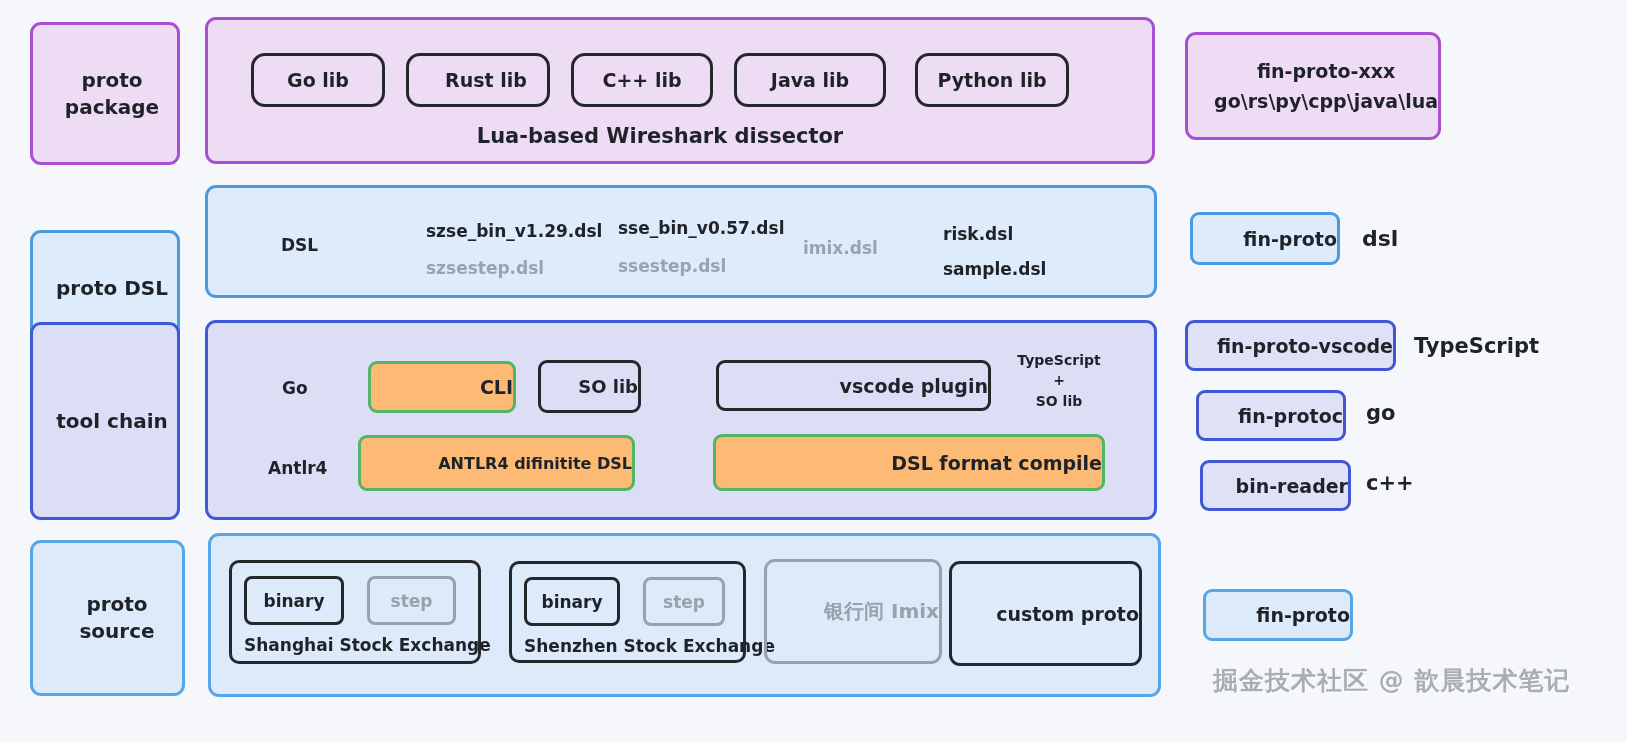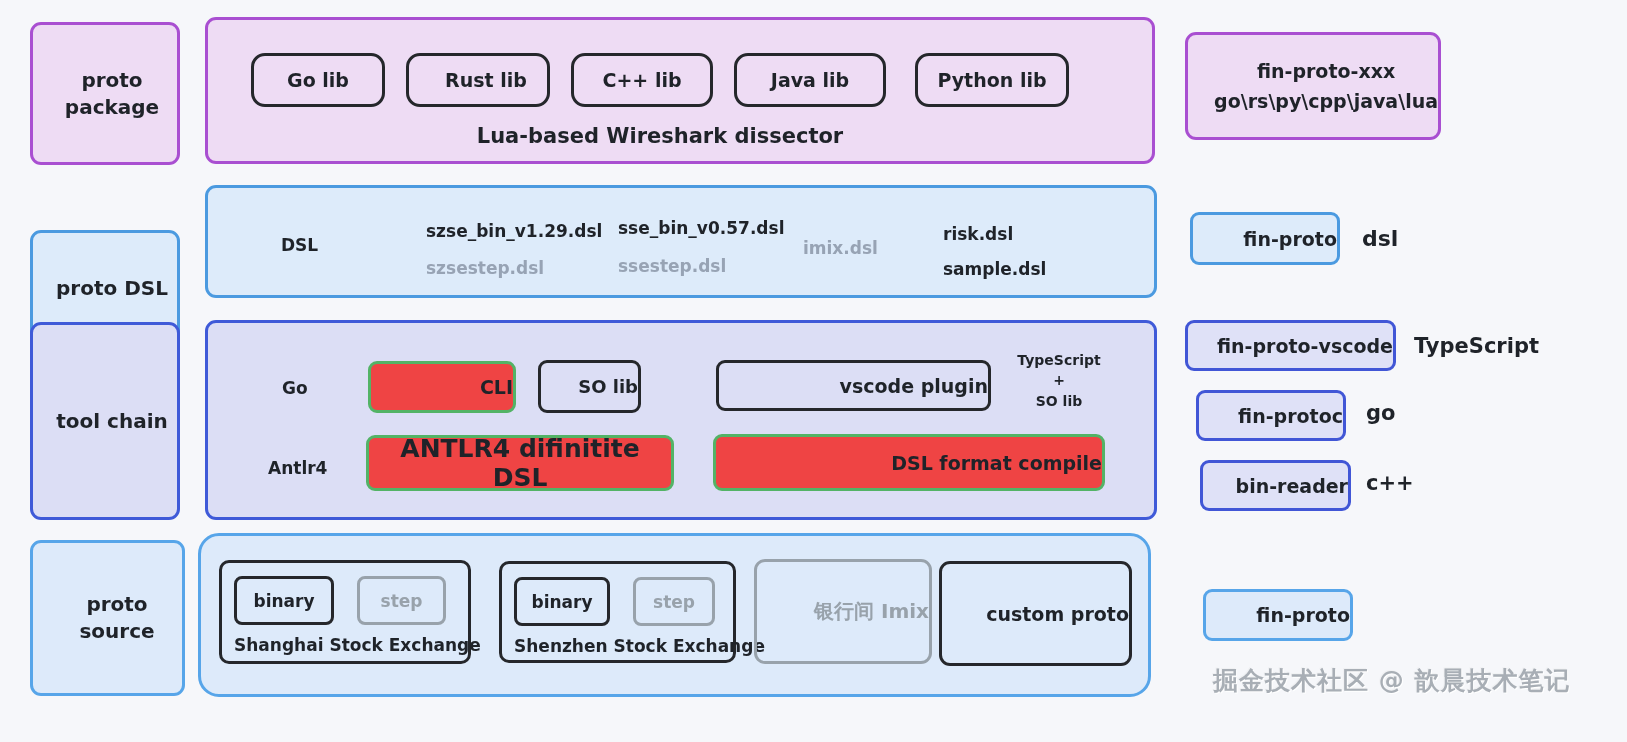--- a/index.html
+++ b/index.html
@@ -8,21 +8,21 @@
   .canvas { position: relative; width: 1627px; height: 742px; background: #f6f7fa; overflow: hidden; }
   .abs { position: absolute; }
   .box { position: absolute; border-radius: 11px; }
   .center { display: flex; align-items: center; justify-content: flex-end; text-align: center; }
 
   
   .purple { border: 3.5px solid #a94fd1; background: #eedcf4; }
   .blue   { border: 3.5px solid #4b9ae0; background: #ddebfa; }
   .indigo { border: 3.5px solid #3f5ad8; background: #dcdef5; }
   .sky    { border: 3.5px solid #57a5e9; background: #ddeafa; }
-  .green  { border: 3.5px solid #53b366; background: #ef4444; }
+  .green  { border: 3.5px solid #53b366; background: #fdba74; }
   .blackb { border: 3.5px solid #25272b; background: transparent; }
   .grayb  { border: 3.5px solid #98a2ab; background: transparent; color: #98a2ab; }
   .ipkg   { border: 3.5px solid #4156d6; background: #dfe1f7; }
 
   .row-label { font-size: 20px; }
   .row-label span { display: inline-block; width: 130px; text-align: center; line-height: 1.35; }
 
   .lib-row { position: absolute; left: 43px; top: 33px; display: flex; gap: 21px; }
   .lib-box { height: 54px; border: 3.5px solid #25272b; border-radius: 14px;
              display: flex; align-items: center; justify-content: center; font-size: 19px; }
@@ -130,21 +130,21 @@
     </div>
 
     <div class="abs note" style="left:795px; top:27px; width:112px;">
       <div>TypeScript</div>
       <div>+</div>
       <div>SO lib</div>
     </div>
 
     <span class="tag" style="left:60px; top:135px;">Antlr4</span>
 
-    <div class="box green center" style="left:158px; top:112px; width:308px; height:56px; font-size:25px; border-radius:9px;">
+    <div class="box green center" style="left:150px; top:112px; width:277px; height:56px; font-size:16px; border-radius:9px;">
       <span>ANTLR4 difinitite DSL</span>
     </div>
 
     <div class="box green center" style="left:505px; top:111px; width:392px; height:57px; font-size:19px; border-radius:9px;">
       <span>DSL format compile</span>
     </div>
   </div>
 
   <div class="box ipkg center" style="left:1185px; top:320px; width:211px; height:51px; font-size:19px; border-radius:9px;">
     <span>fin-proto-vscode</span>
@@ -158,21 +158,21 @@
 
   <div class="box ipkg center" style="left:1200px; top:460px; width:151px; height:51px; font-size:19px; border-radius:9px;">
     <span>bin-reader</span>
   </div>
   <span class="sidelabel" style="left:1366px; top:471px;">c++</span>
 
   <div class="box sky center row-label" style="left:30px; top:540px; width:155px; height:156px;">
     <span>proto source</span>
   </div>
 
-  <div class="box sky" style="left:198px; top:533px; width:953px; height:164px;border-radius:21px;">
+  <div class="box sky" style="left:208px; top:533px; width:953px; height:164px;">
 
     <div class="exch" style="left:18px; top:24px; width:252px; height:104px;">
       <div class="exch-top">
         <div class="mini bin">
           <span>binary</span>
         </div>
         <div class="mini stp">
           <span>step</span>
         </div>
       </div>

